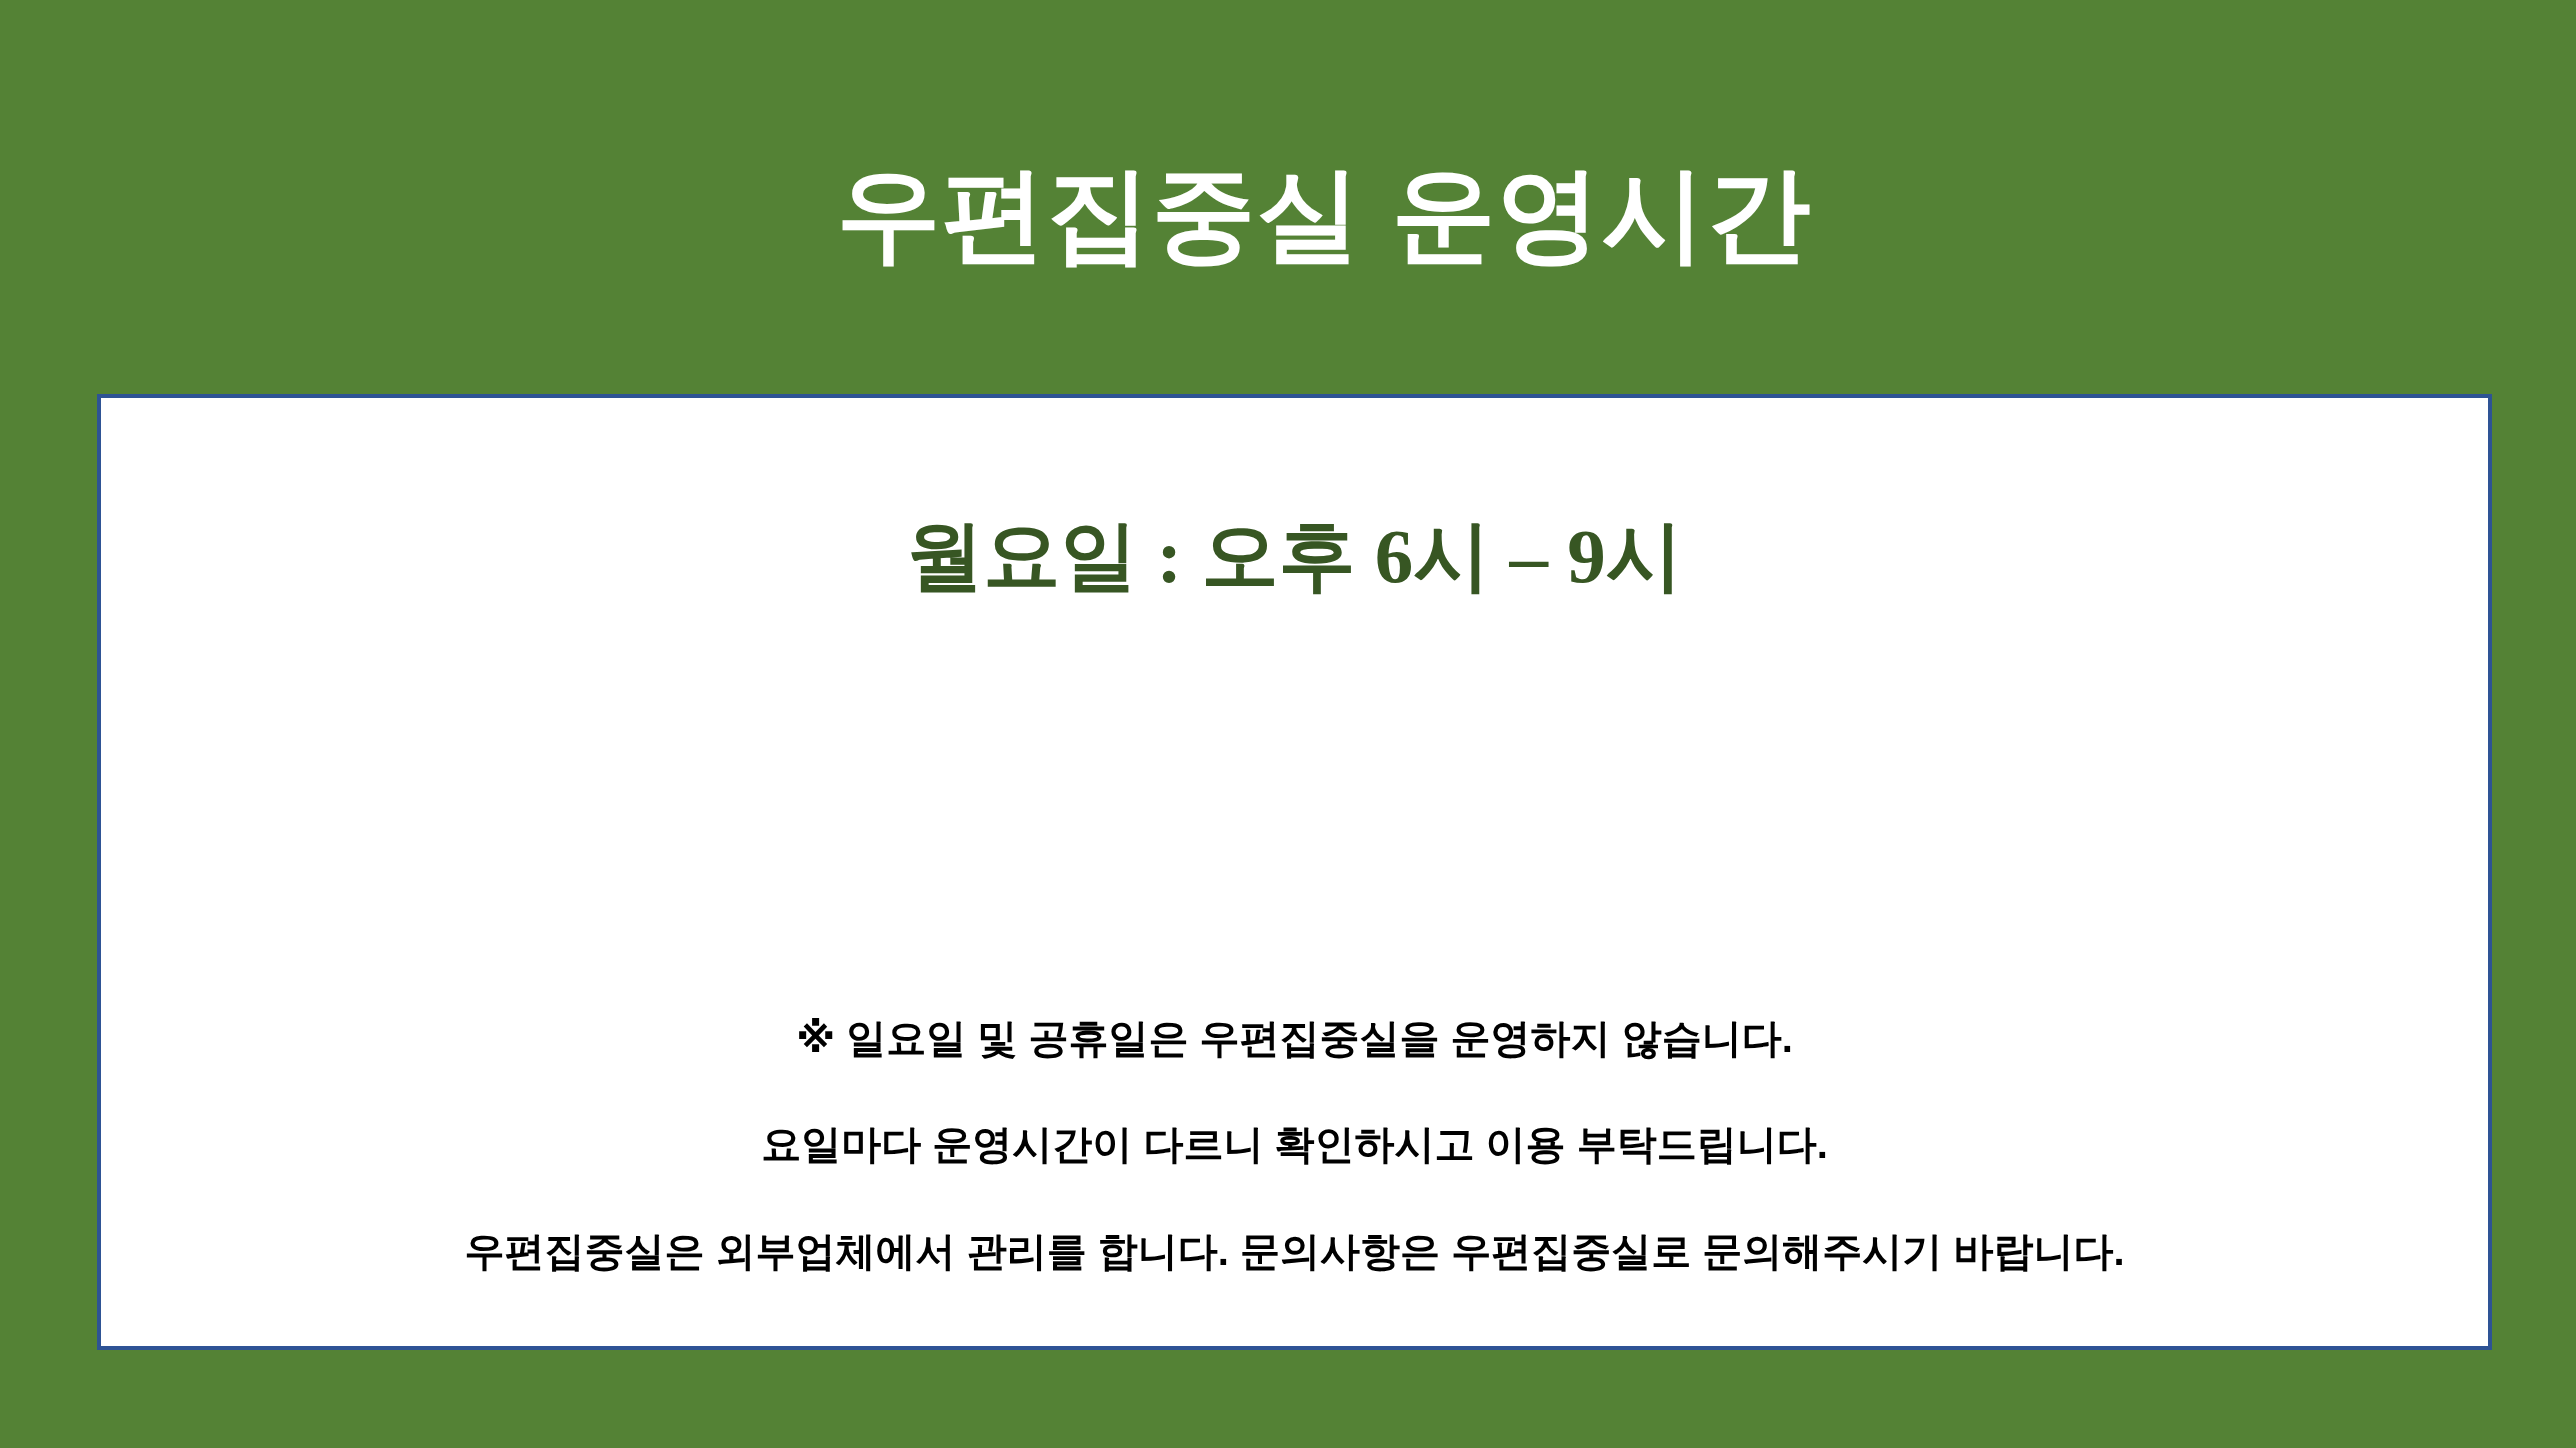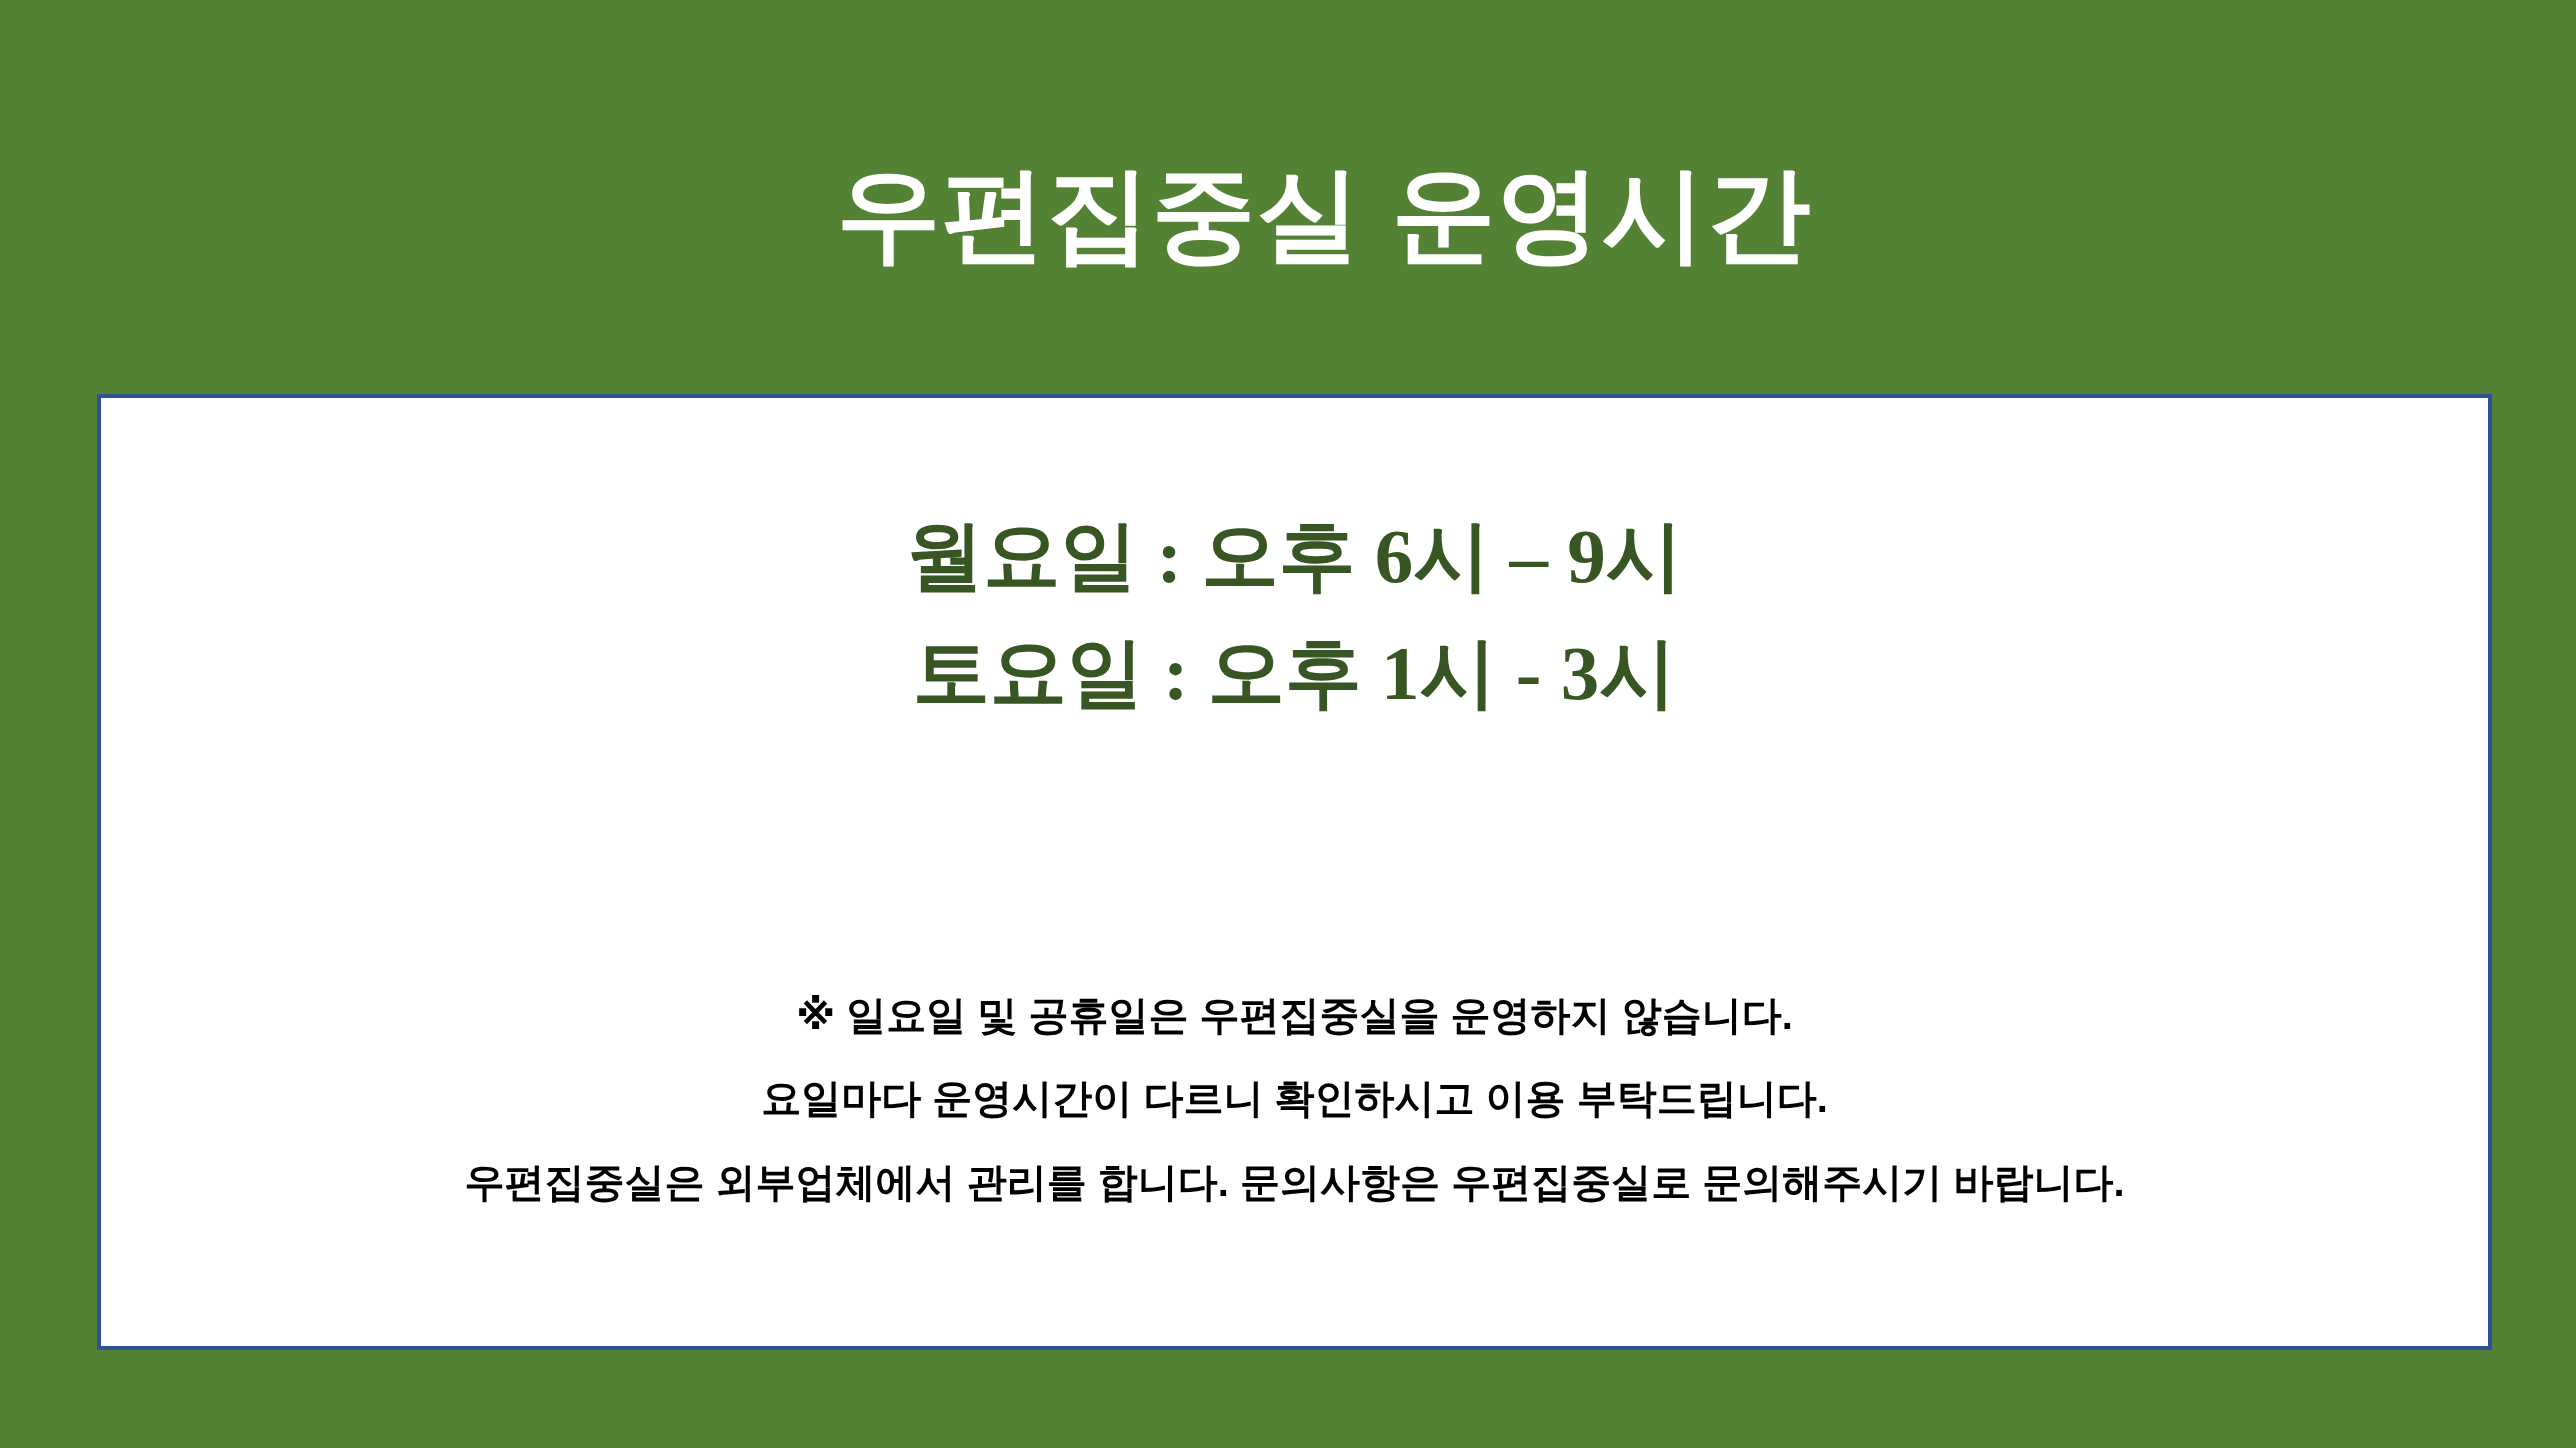--- a/index.html
+++ b/index.html
@@ -66,34 +66,34 @@
     width: 100%;
   }
   .note-row {
     text-align: center;
     color: #000000;
     font-size: 40px;
     font-weight: 700;
     line-height: 1.0;
     padding: 9.7px 0 34px 0;
     white-space: nowrap;
+    margin-top: 23px;
   }
 </style>
 </head>
 <body>
 
 <div id="poster">
 
   <div id="poster-title">우편집중실 운영시간</div>
 
   <div id="info-card">
 
     <div id="schedule-list">
       <div class="schedule-row">월요일 : 오후 6시 – 9시</div>
-      <div class="schedule-row">토요일 : 오후 1시 - 3시</div>
     </div>
 
     <div id="notes-list">
       <div class="note-row">※ 일요일 및 공휴일은 우편집중실을 운영하지 않습니다.</div>
       <div class="note-row">요일마다 운영시간이 다르니 확인하시고 이용 부탁드립니다.</div>
       <div class="note-row">우편집중실은 외부업체에서 관리를 합니다. 문의사항은 우편집중실로 문의해주시기 바랍니다.</div>
     </div>
 
   </div>
 </div>

